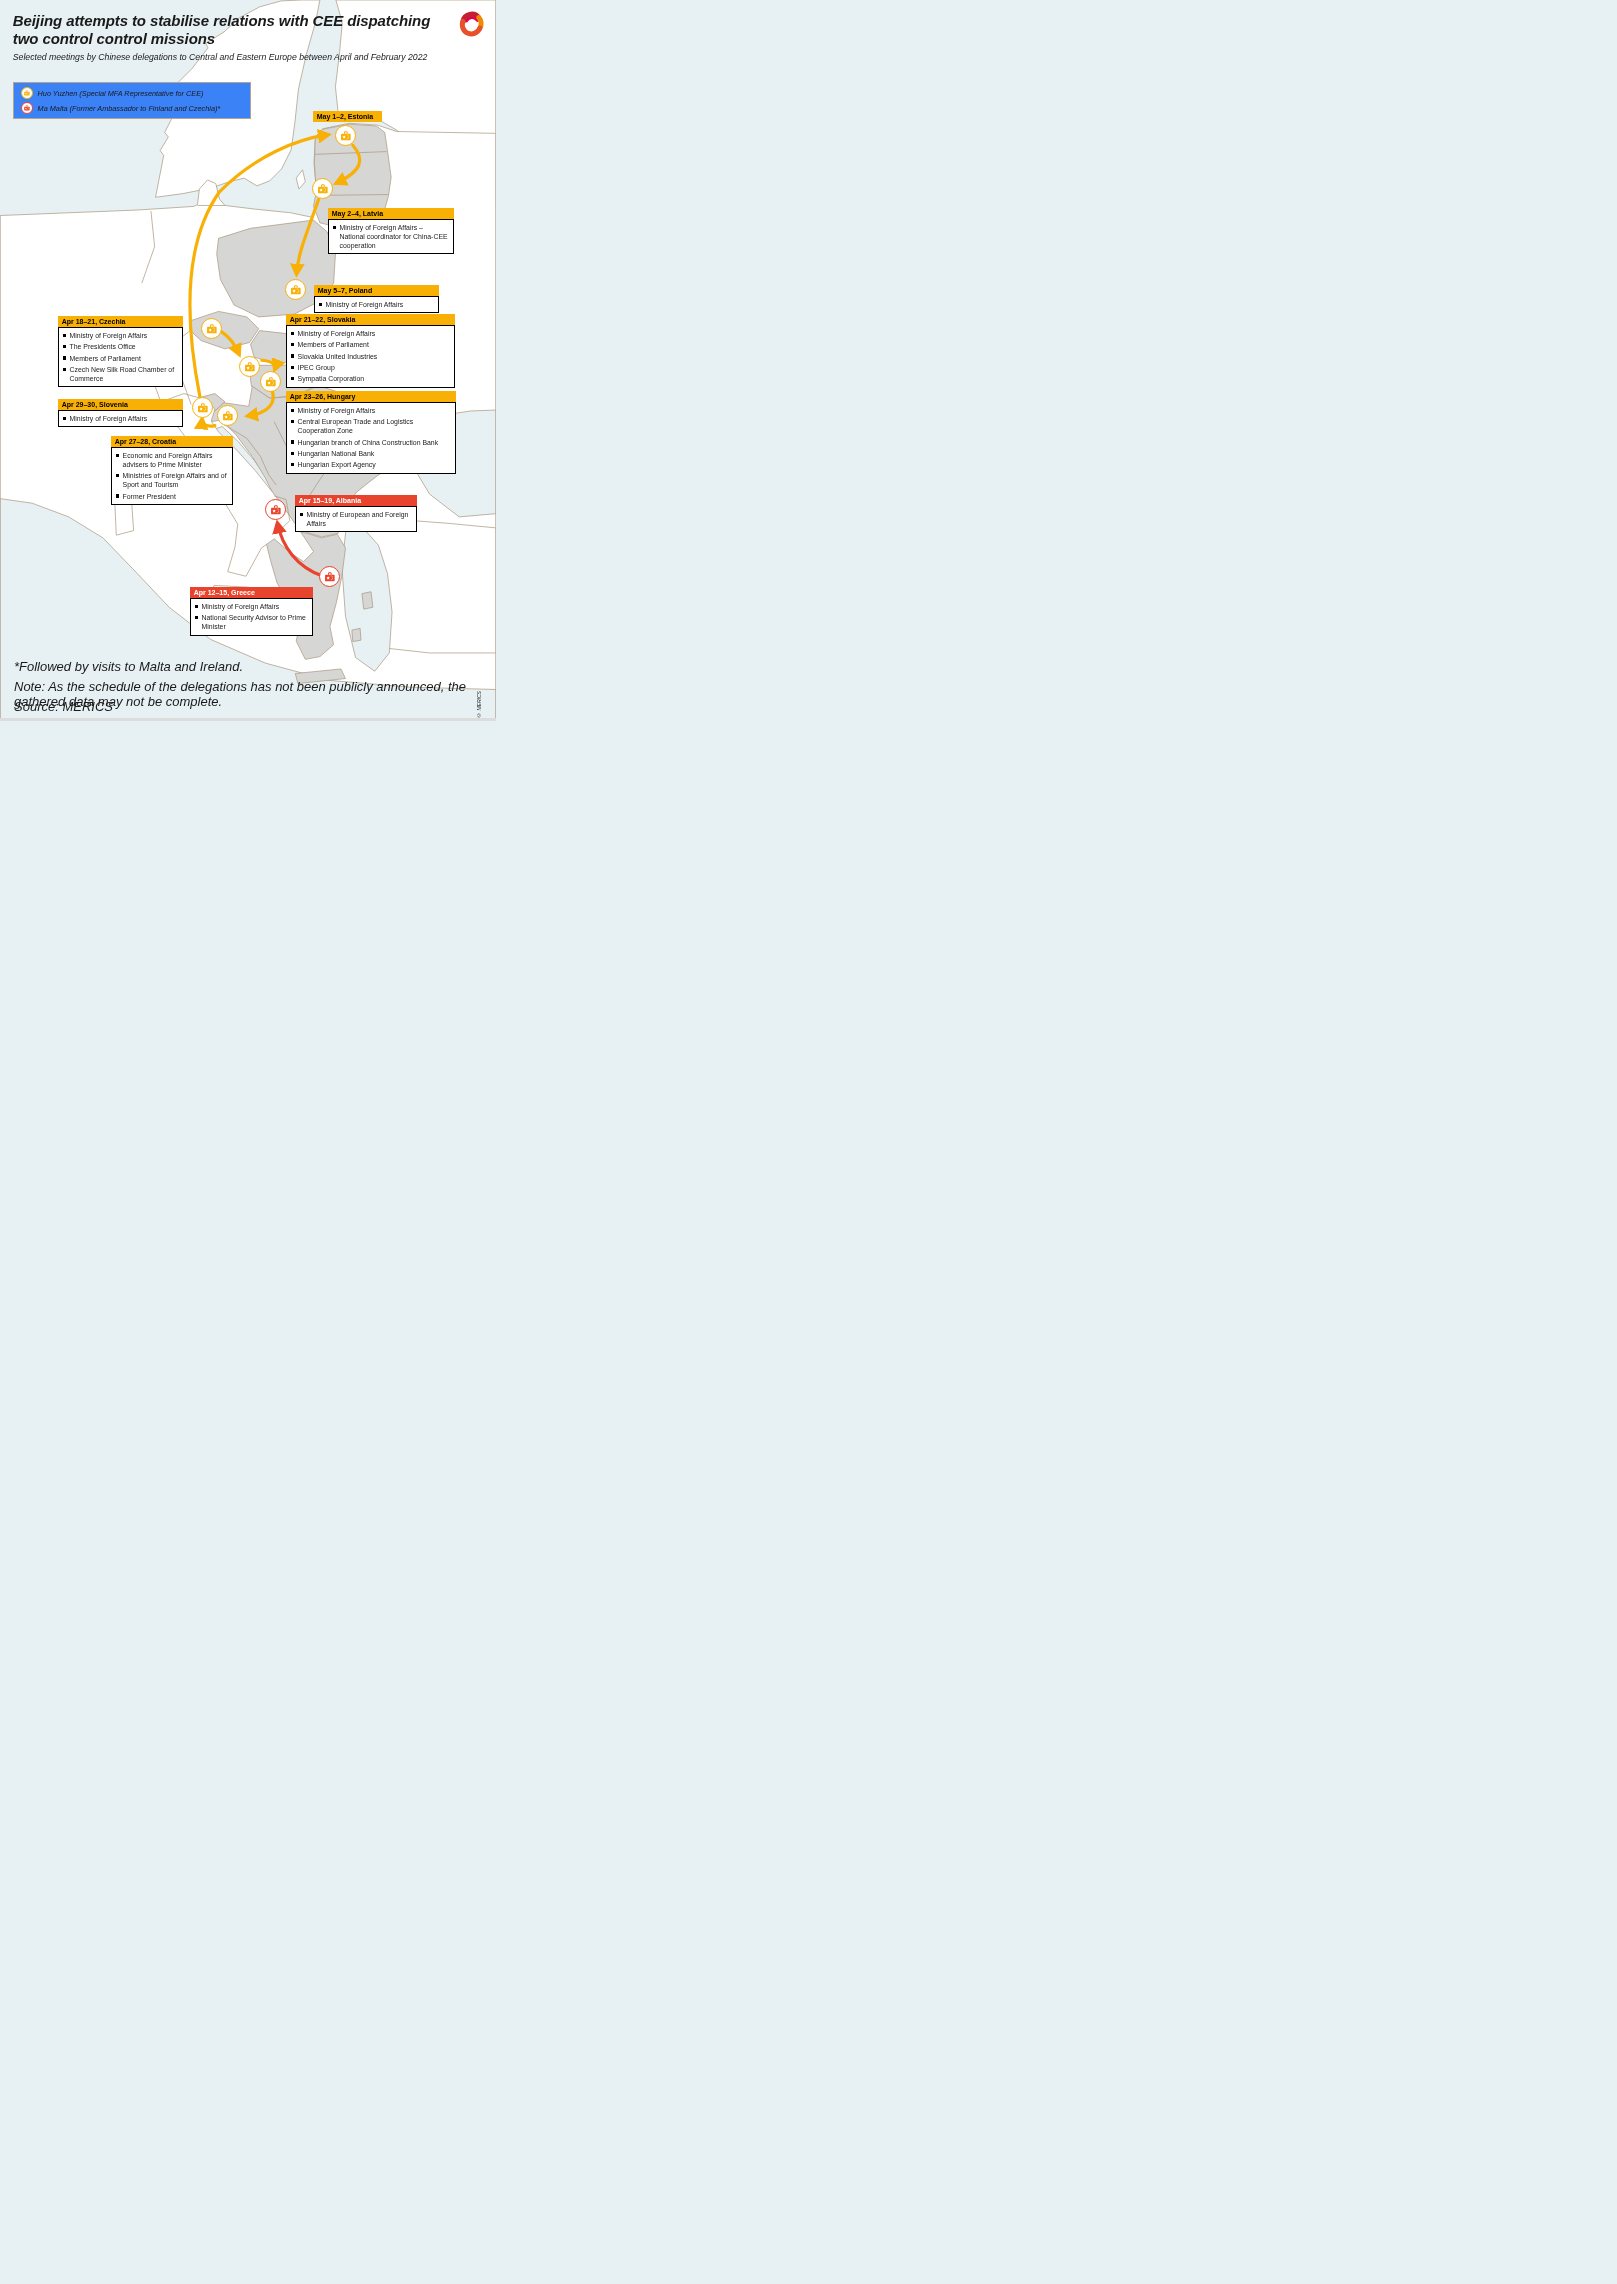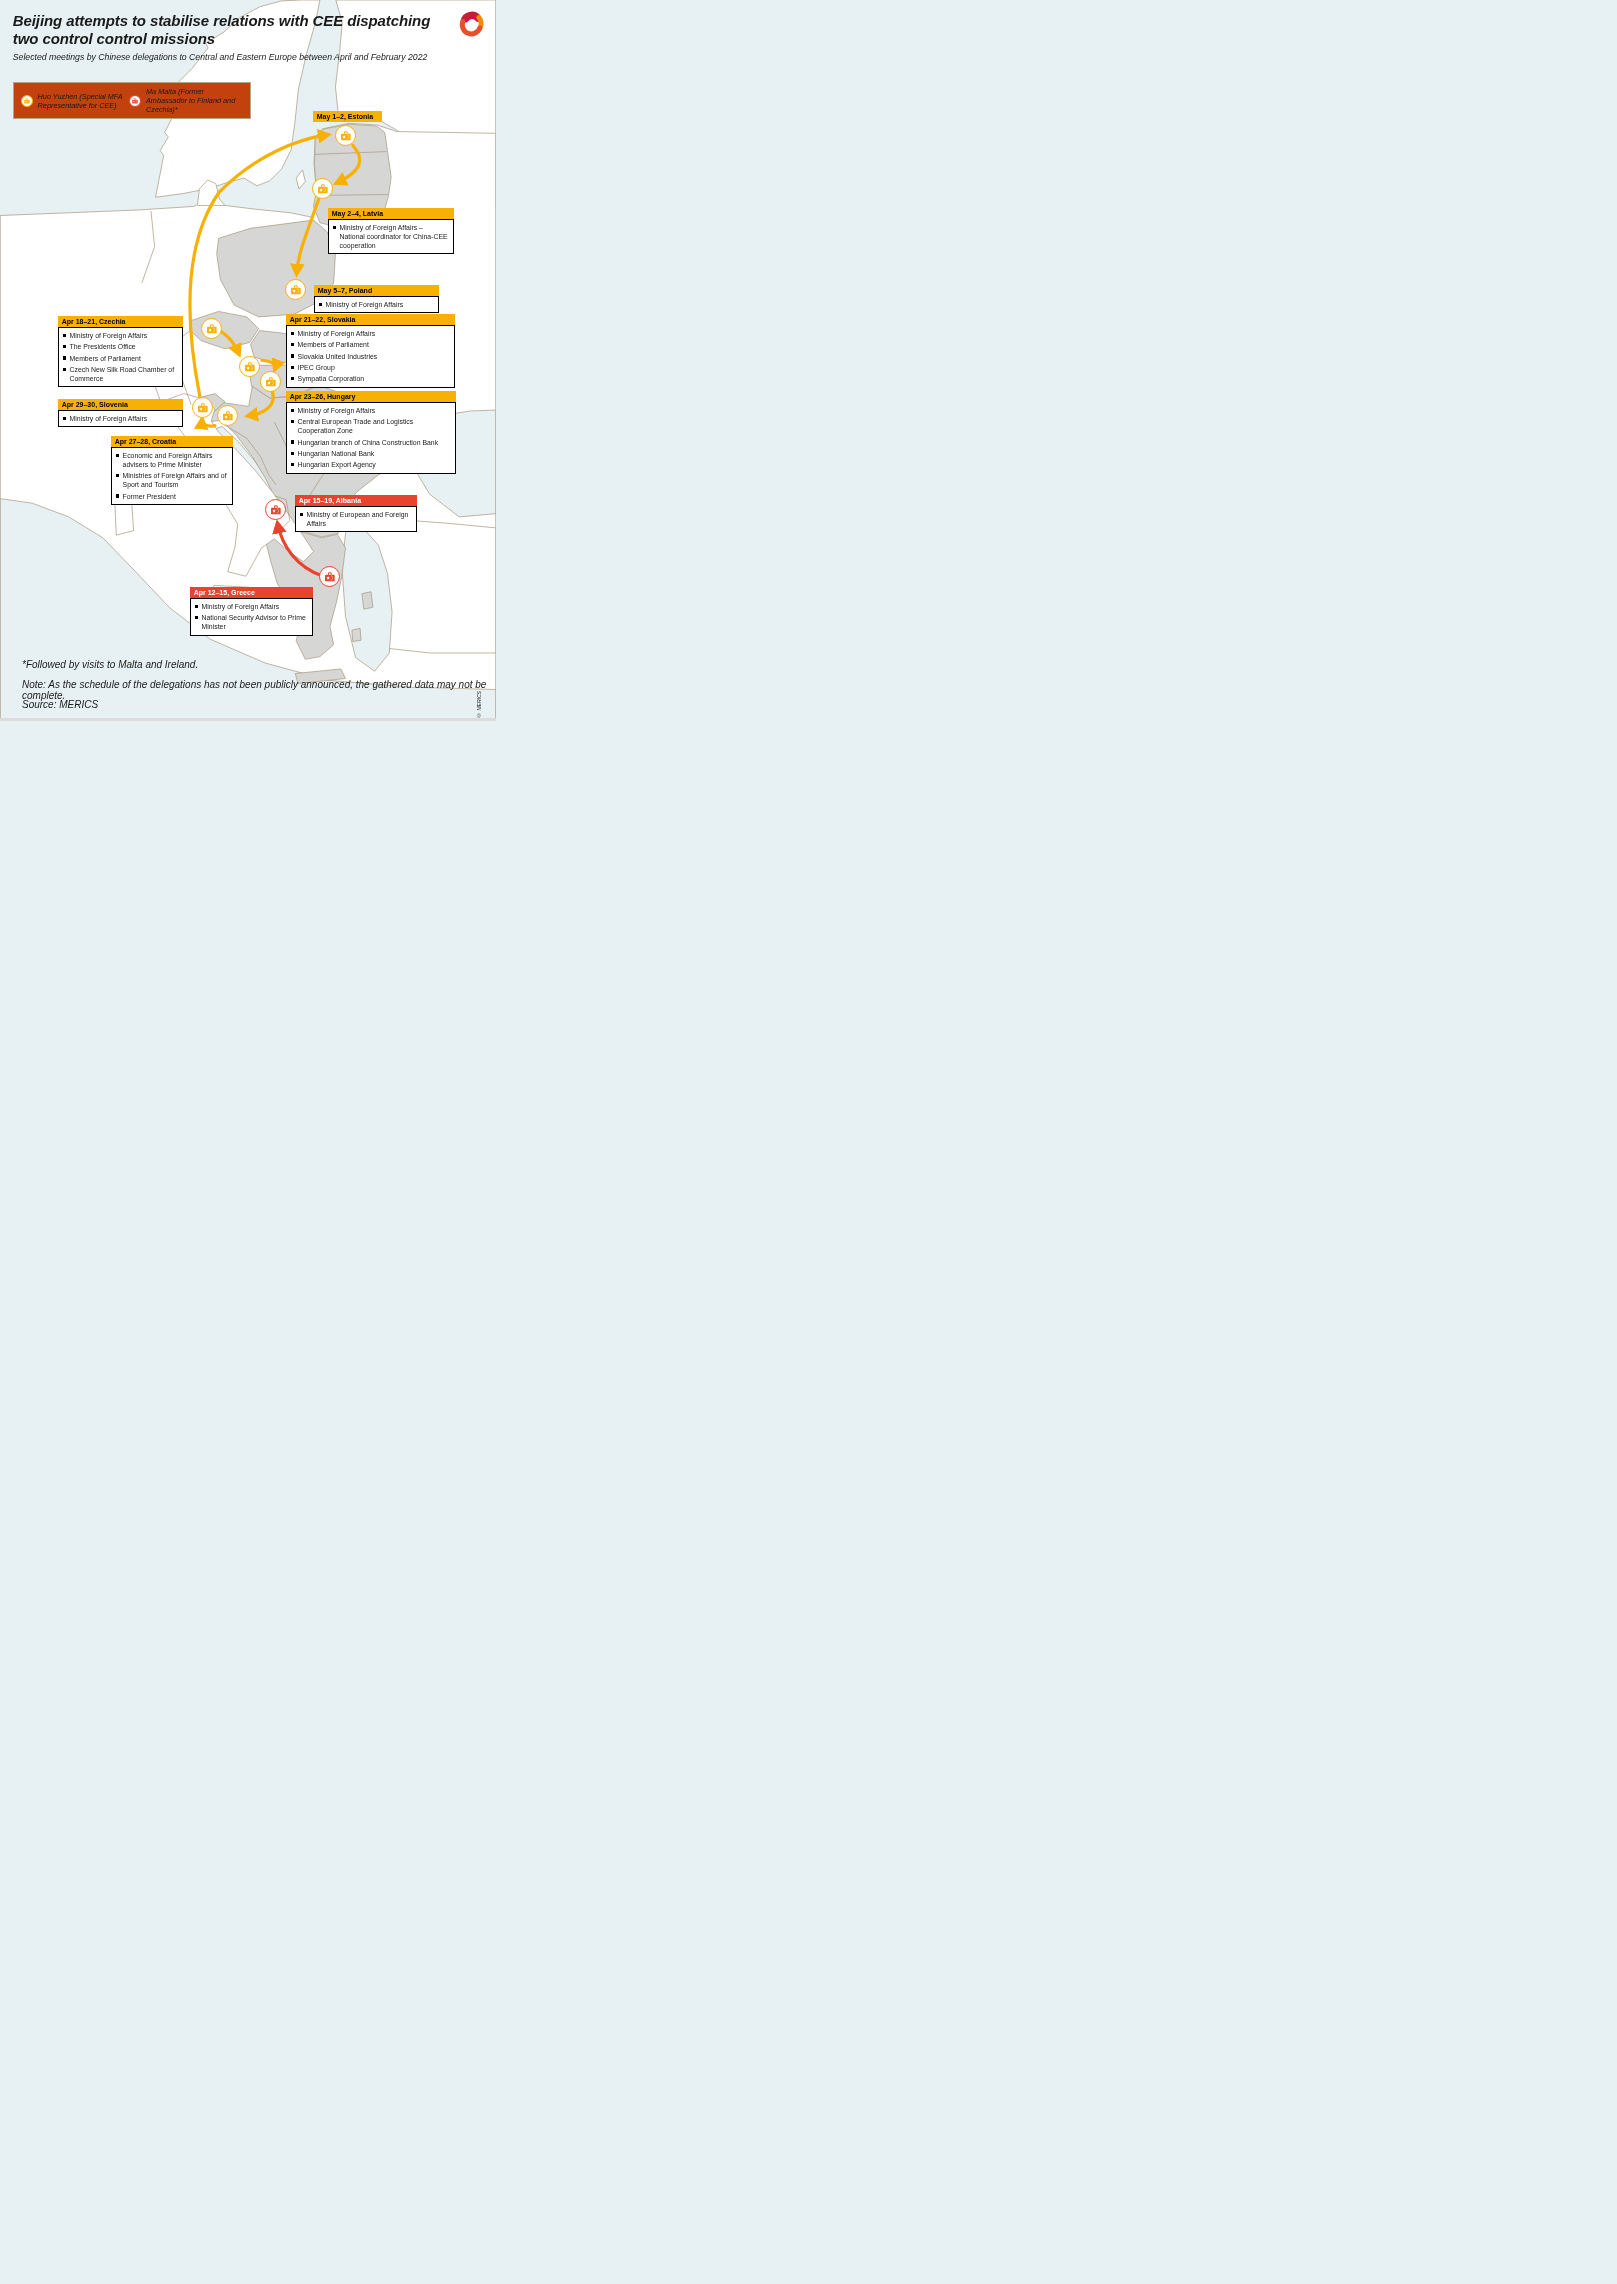--- a/index.html
+++ b/index.html
@@ -13,43 +13,43 @@
     font-family:"Liberation Sans", sans-serif; color:var(--ink);
   }
   #map{position:absolute; left:0; top:0; width:496px; height:721px;}
   .abs{position:absolute;font-style:italic;}
   
   .title{left:12.8px; top:12px; width:425px; font-size:15px; font-weight:bold;
          line-height:1.17; letter-spacing:-0.1px;}
   .subtitle{left:12.8px; top:52px; width:457px; font-size:8.7px;}
   .logo{left:458px; top:9px; width:28px; height:28px;}
   
-  .legend{left:13.2px; top:82px; width:238px; background:#c2410c;
+  .legend{left:13.2px; top:82px; width:238px; background:#3b82f6;
           border:0.9px solid #B5A48C; padding:4.1px 6.4px; display:flex;
-          flex-direction:row; gap:3.2px;}
+          flex-direction:column; gap:3.2px;}
   .legend-row{display:flex; align-items:center; gap:5px; font-size:7.3px;}
   
   .marker{position:absolute; border-radius:50%; background:#fff;
           display:flex; align-items:center; justify-content:center;}
   .marker.y{border:1.4px solid var(--yellow); color:var(--yellow);}
   .marker.r{border:1.4px solid var(--red); color:var(--red);}
   .m46{width:21px; height:21px;} .m46 svg{width:13.7px; height:13.7px;}
   .m26{width:12px; height:12px; flex:none;} .m26 svg{width:7.8px; height:7.8px;}
   
   .callout{position:absolute;}
   .co-head{height:11px; line-height:11px; padding:0 3.7px; font-size:7px;
            font-weight:bold; background:var(--yellow); color:#000;
            white-space:nowrap; overflow:hidden;}
   .callout.red .co-head{background:var(--red); color:#fff;}
   .co-body{background:#fff; border:1.4px solid #000; padding:3.2px 3.7px;
            display:flex; flex-direction:column; gap:2.3px;}
   .co-item{display:flex; gap:3.7px; font-size:6.9px; line-height:9px;}
   .co-item .sq{width:3.2px; height:3.2px; background:#000; flex:none; margin-top:2.7px;}
   
-  .foot{left:22px; font-size:10px;}
+  .foot{left:14px; font-size:13px;}
   .copyright{left:476px; top:668px; height:50px; font-size:5px; color:#222;
              writing-mode:vertical-rl; transform:rotate(180deg); text-align:left;}
   .bottom-strip{left:0; top:718px; width:496px; height:3.2px; background:#DCDCDC;}
 </style>
 </head>
 <body>
 
 <svg id="map" viewBox="0 0 1085 1579" xmlns="http://www.w3.org/2000/svg">
   <defs>
     <path id="star" d="M0,-1 L0.294,-0.405 0.951,-0.309 0.476,0.155 0.588,0.809 0,0.5 -0.588,0.809 -0.476,0.155 -0.951,-0.309 -0.294,-0.405 Z"></path>

